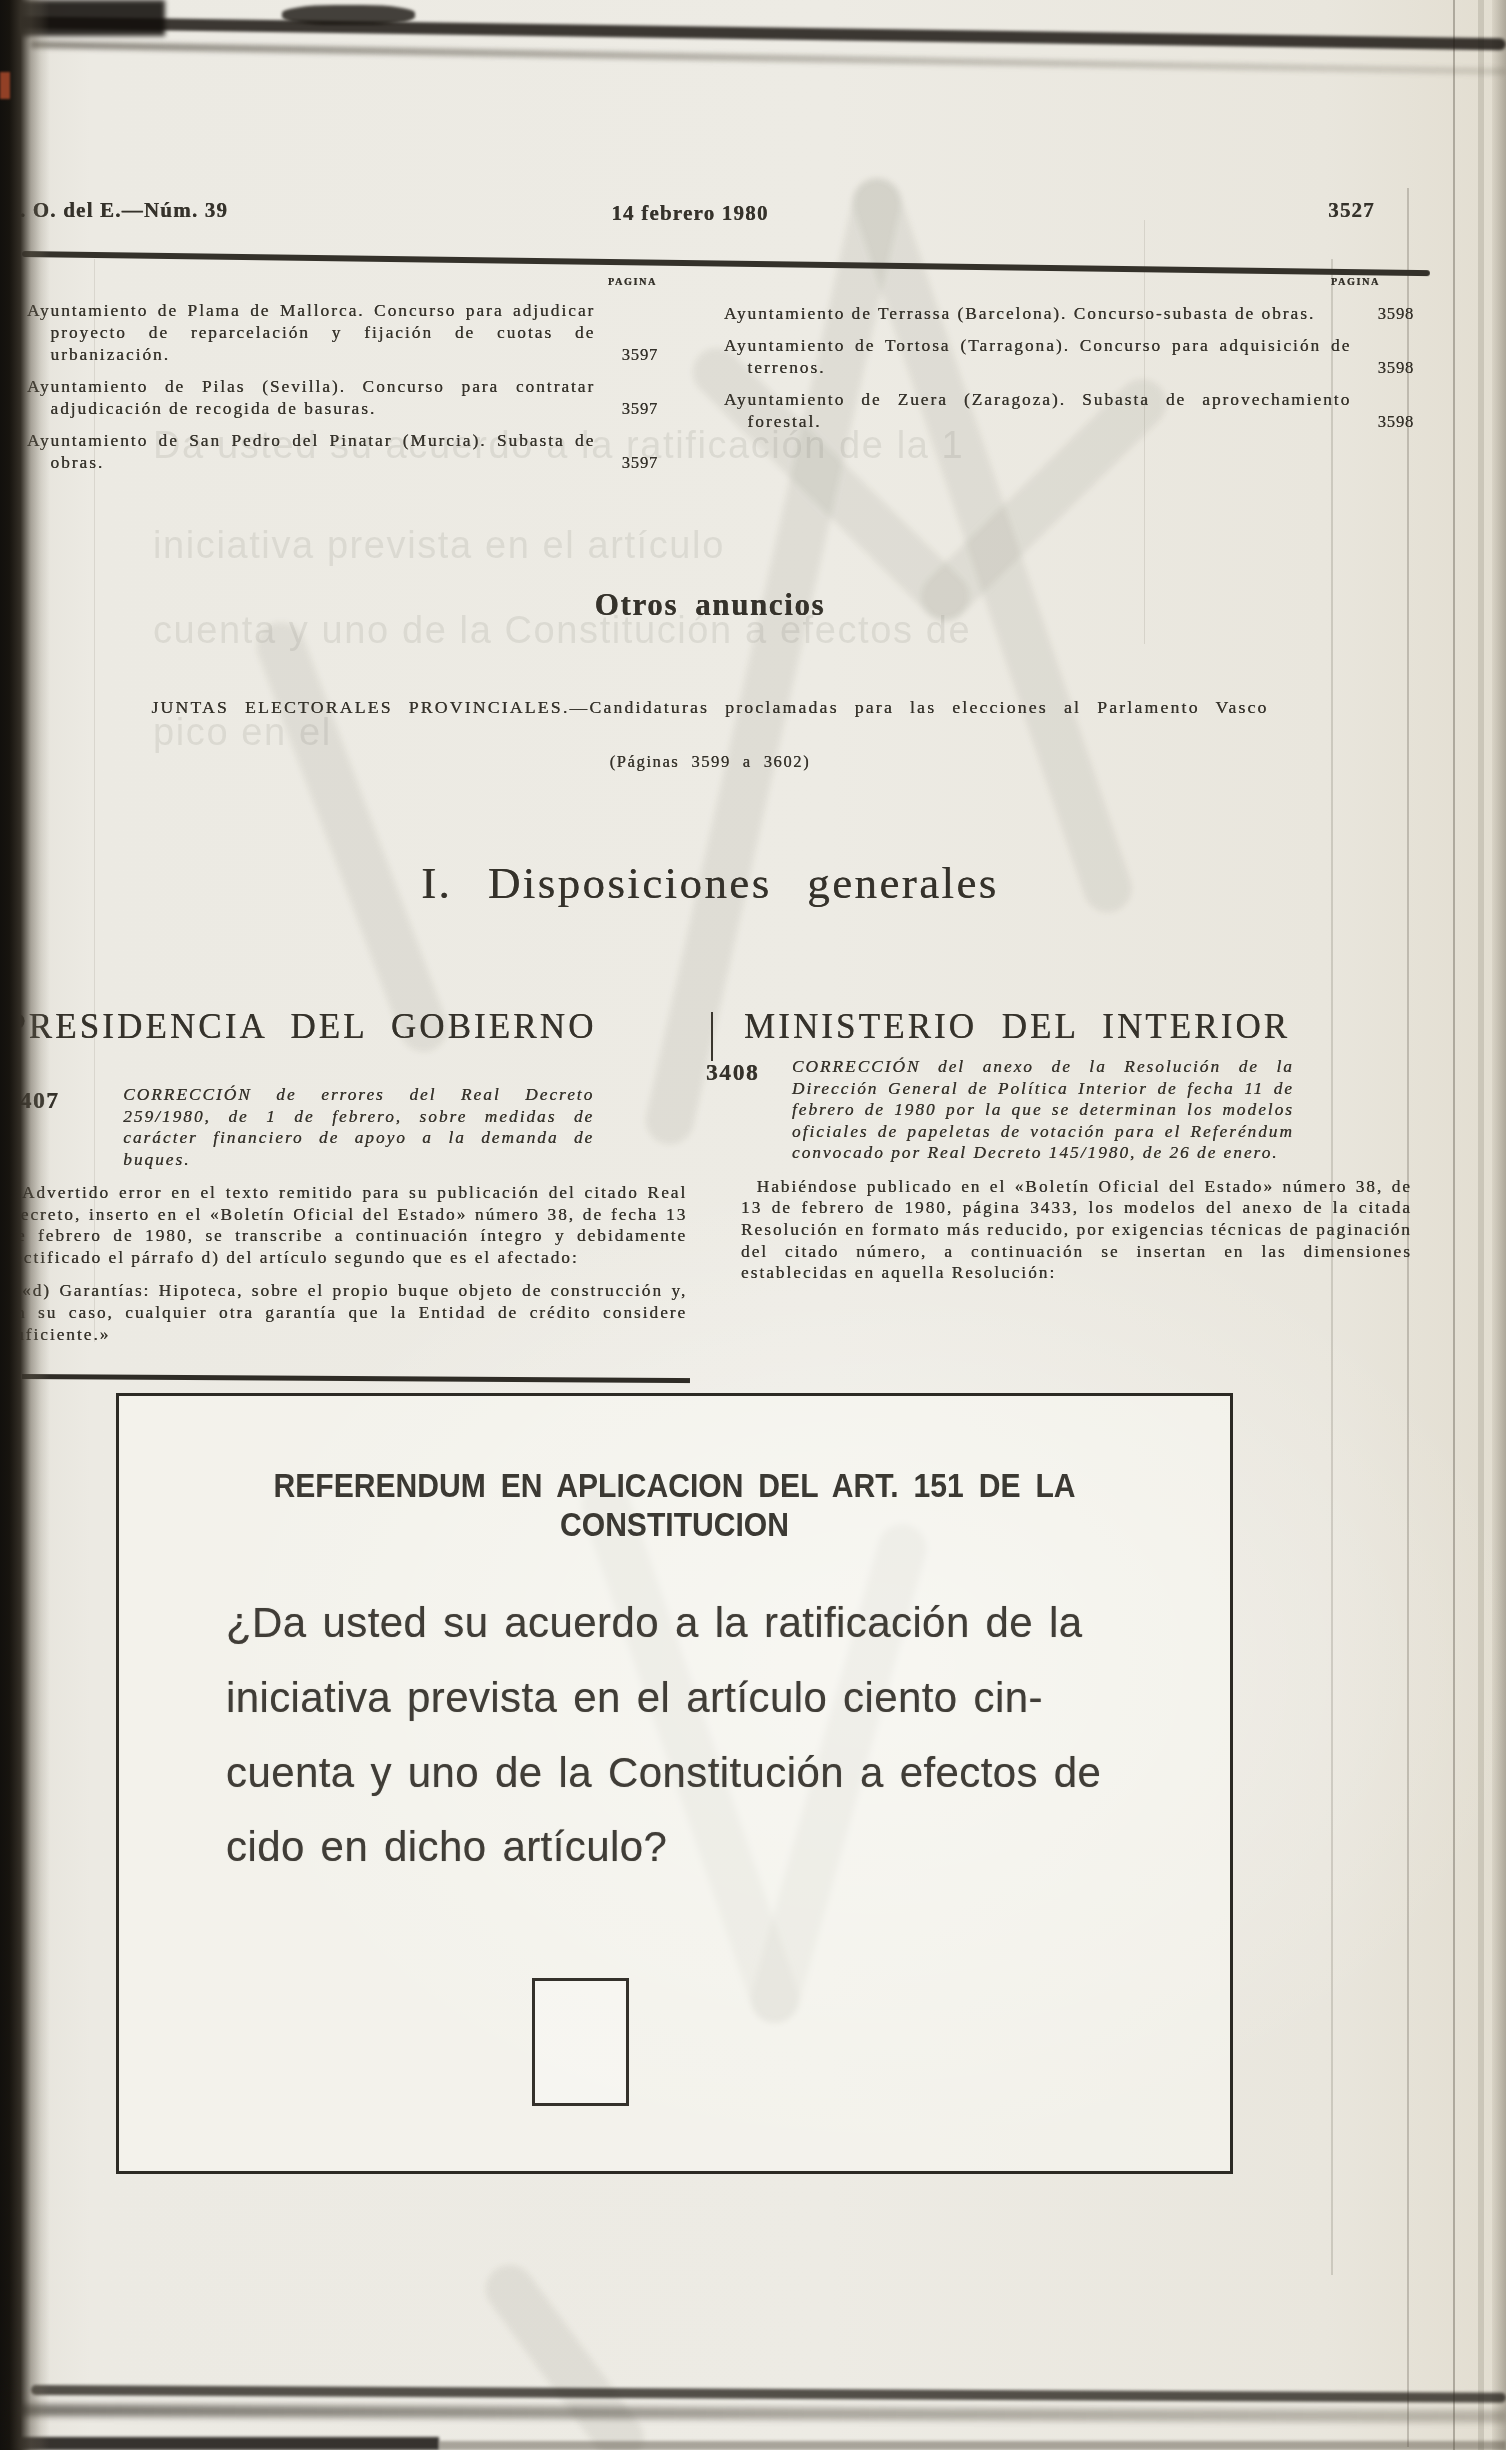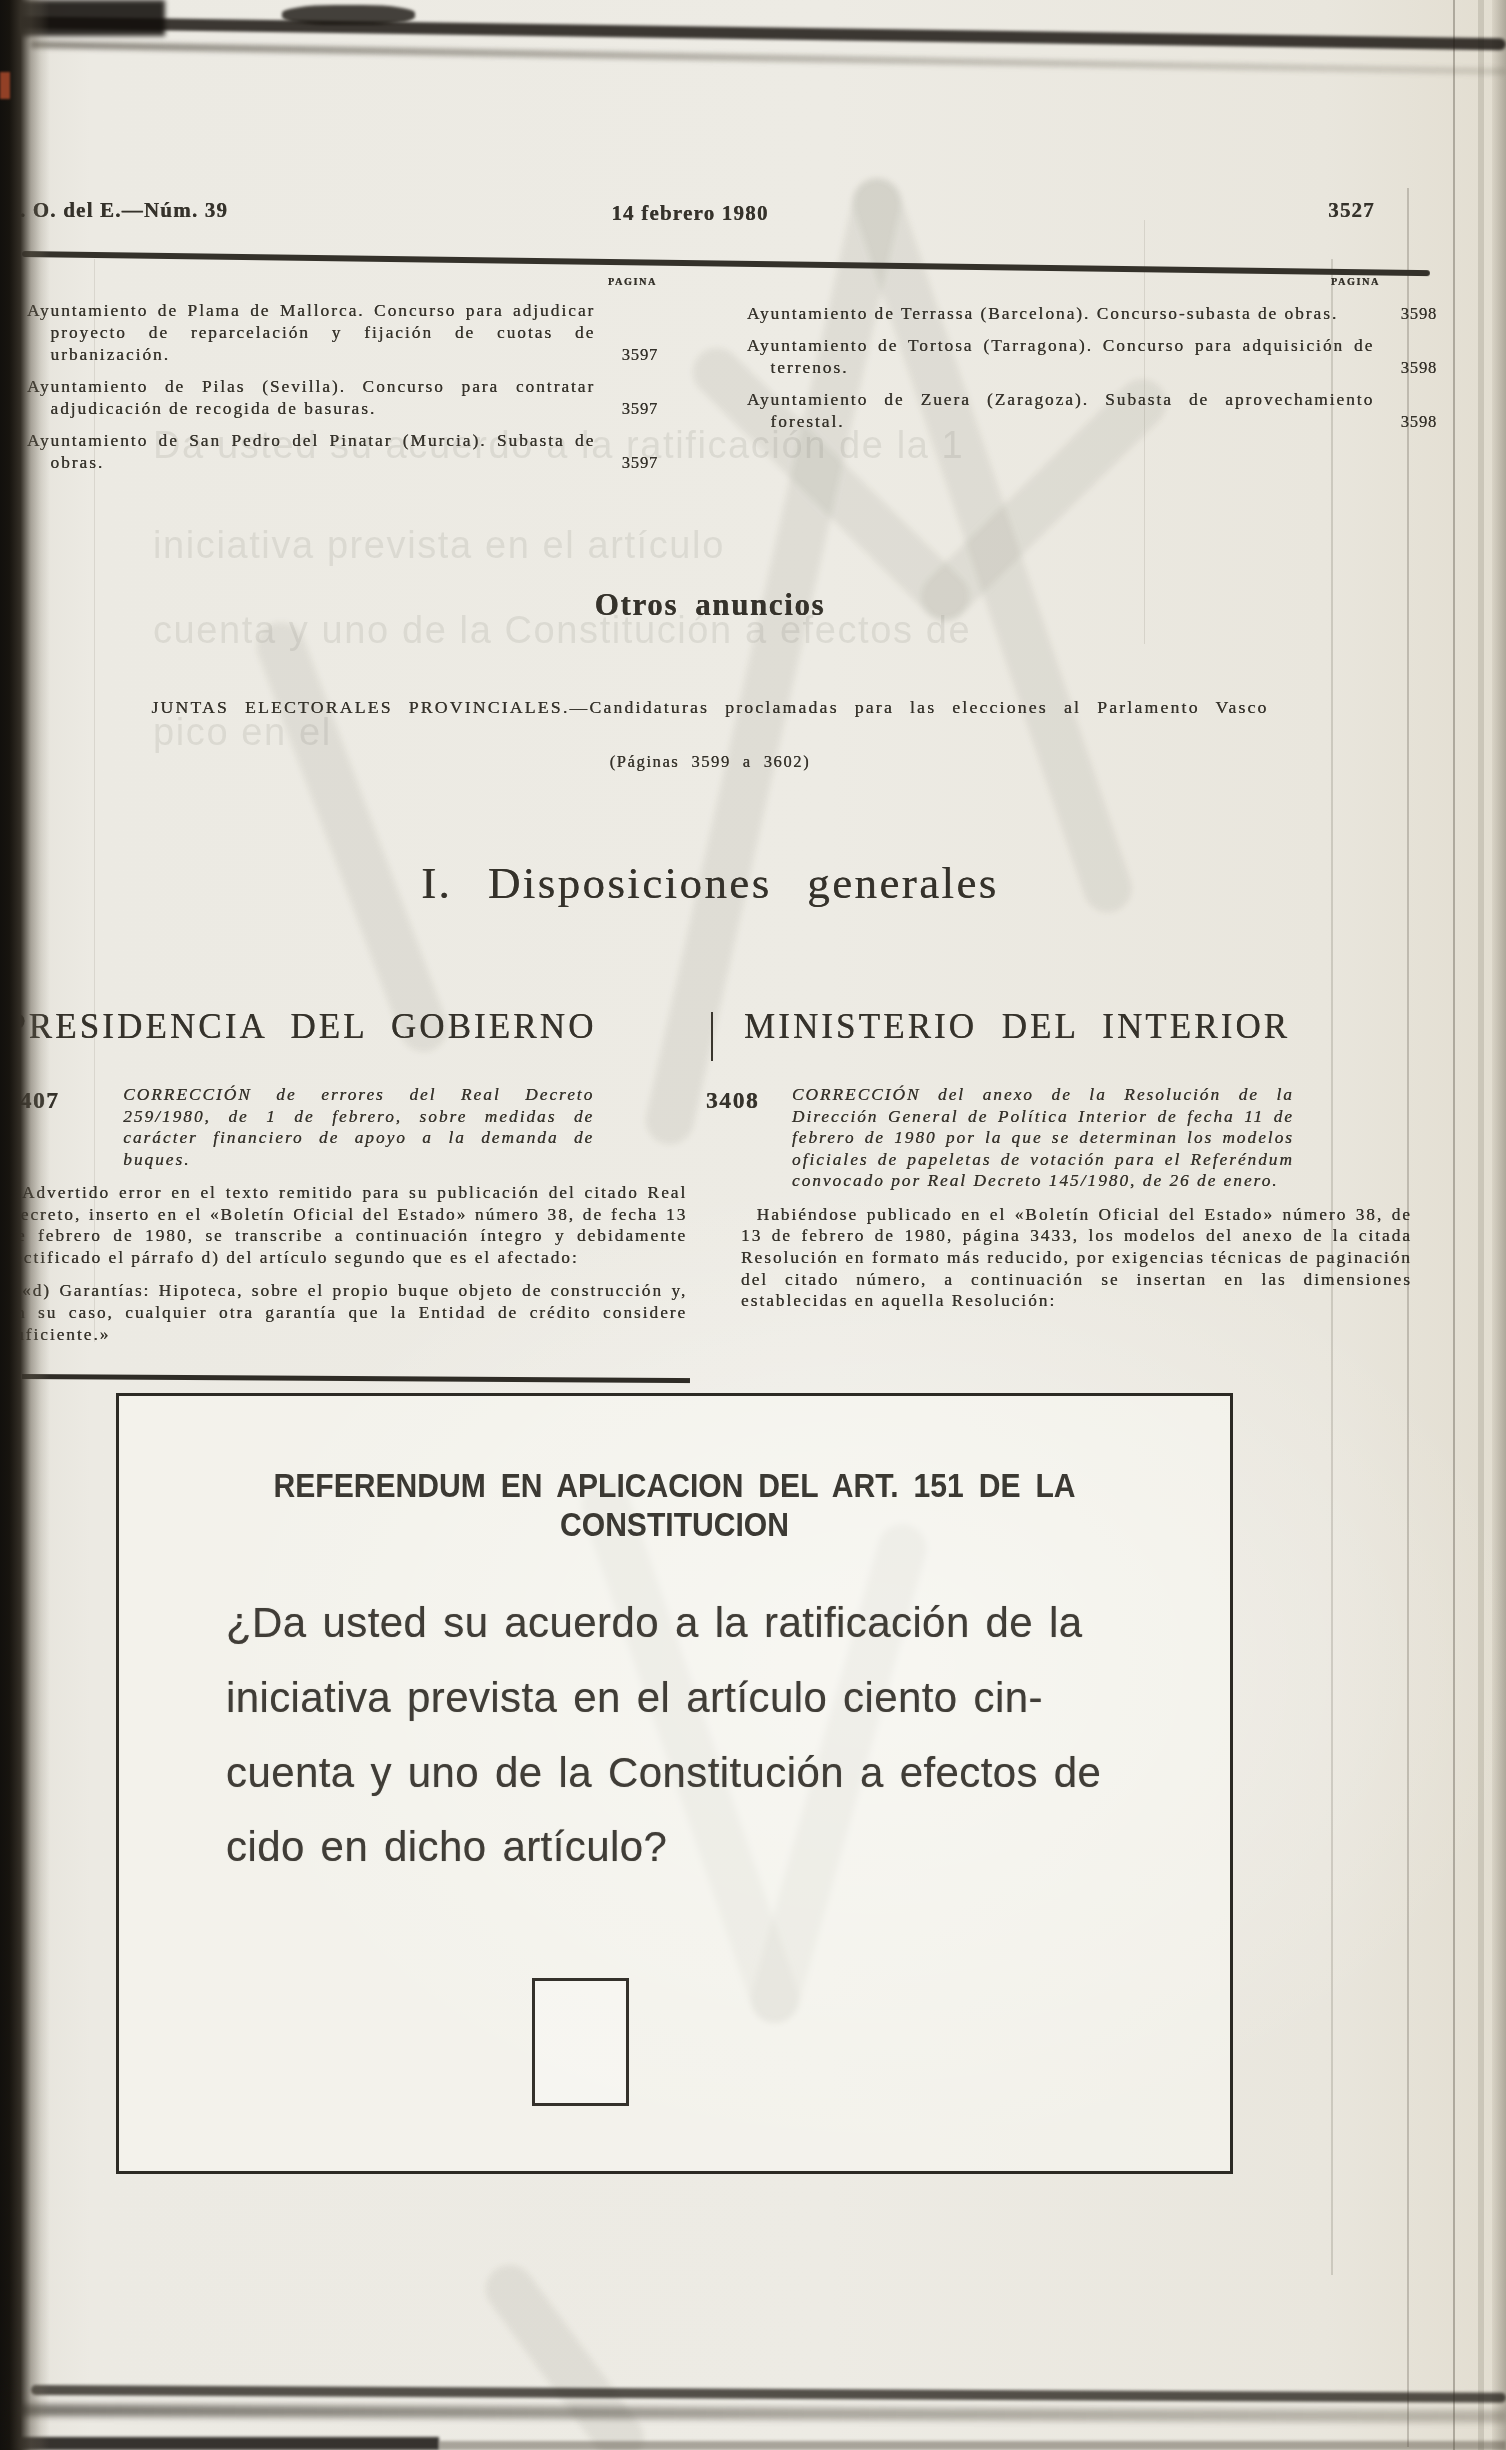--- a/index.html
+++ b/index.html
@@ -49,40 +49,40 @@
   #hdr-page{ left:1297px;top:198px;width:78px;text-align:right;}
   #hdr-rule{ left:22px;top:251px;width:1408px;height:6.3px;background:#34312a;border-radius:3.1px;
     transform:rotate(.78deg);transform-origin:left center;filter:blur(0.5px);z-index:10;}
 
   
   .pagina{ z-index:10;font-size:10.2px;font-weight:bold;letter-spacing:1.6px;}
   #pagina-l{ left:579px;top:276px;width:78px;text-align:right;}
   #pagina-r{ left:1302px;top:276px;width:78px;text-align:right;}
   .idx{ z-index:10;font-size:17.3px;letter-spacing:2px;line-height:1.27;}
   #idx-l{ left:27px;top:300px;width:631px;}
-  #idx-r{ left:747px;top:303px;width:690px;}
+  #idx-r{ left:724px;top:303px;width:690px;}
   .entry{ display:flex;margin-bottom:10.2px;}
   .entry .t{ flex:1;padding-right:15.7px;text-align:justify;padding-left:23.5px;text-indent:-23.5px;}
   .entry .p{ width:47px;text-align:right;align-self:flex-end;font-size:16.5px;letter-spacing:0.8px;}
 
   
   .centerband{ left:0;width:1420px;text-align:center;z-index:10;}
   #otros{ top:587px;font-size:31px;font-weight:bold;letter-spacing:1.6px;word-spacing:7.8px;}
   #juntas{ top:697px;font-size:17.7px;letter-spacing:2.2px;word-spacing:9.4px;}
   #paginas{ top:752px;font-size:16.5px;letter-spacing:1.6px;word-spacing:6.3px;}
   #secthead{ top:857px;font-size:45px;letter-spacing:2.4px;word-spacing:22px;}
 
   
   .colhead{ z-index:10;font-size:35px;letter-spacing:3.1px;word-spacing:12.6px;white-space:nowrap;}
   #head-pres{ left:6.3px;top:1007px;}
   #head-int{ left:744px;top:1007px;}
   #col-div{ left:711px;top:1012px;width:2.4px;height:49px;background:#3a362e;z-index:10;}
   .article{ z-index:10;font-size:17.3px;letter-spacing:2px;line-height:1.25;text-align:justify;}
   #art-l{ left:6.3px;top:1084px;width:681px;}
-  #art-r{ left:741px;top:1084px;width:671px;font-family:Liberation Serif, serif;}
+  #art-r{ left:741px;top:1056px;width:671px;font-family:Liberation Serif, serif;}
   .artnum{ position:absolute;font-size:23.5px;font-weight:bold;letter-spacing:1.6px;top:1.6px;left:0;}
   .arttitle{ font-style:italic; }
   #art-l .arttitle{ margin-left:117px;width:471px;}
   #art-r .arttitle{ margin-left:51px;width:502px;}
   .artbody{ margin-top:11.8px;text-indent:15.7px;}
   #left-rule{ left:22px;top:1374px;width:668px;height:4.7px;background:#2f2c26;filter:blur(0.4px);
     transform:rotate(.35deg);transform-origin:left center;z-index:10;}
 
   
   #ballot{ left:116px;top:1393px;width:1117px;height:781px;border:3.1px solid #2c2a24;

